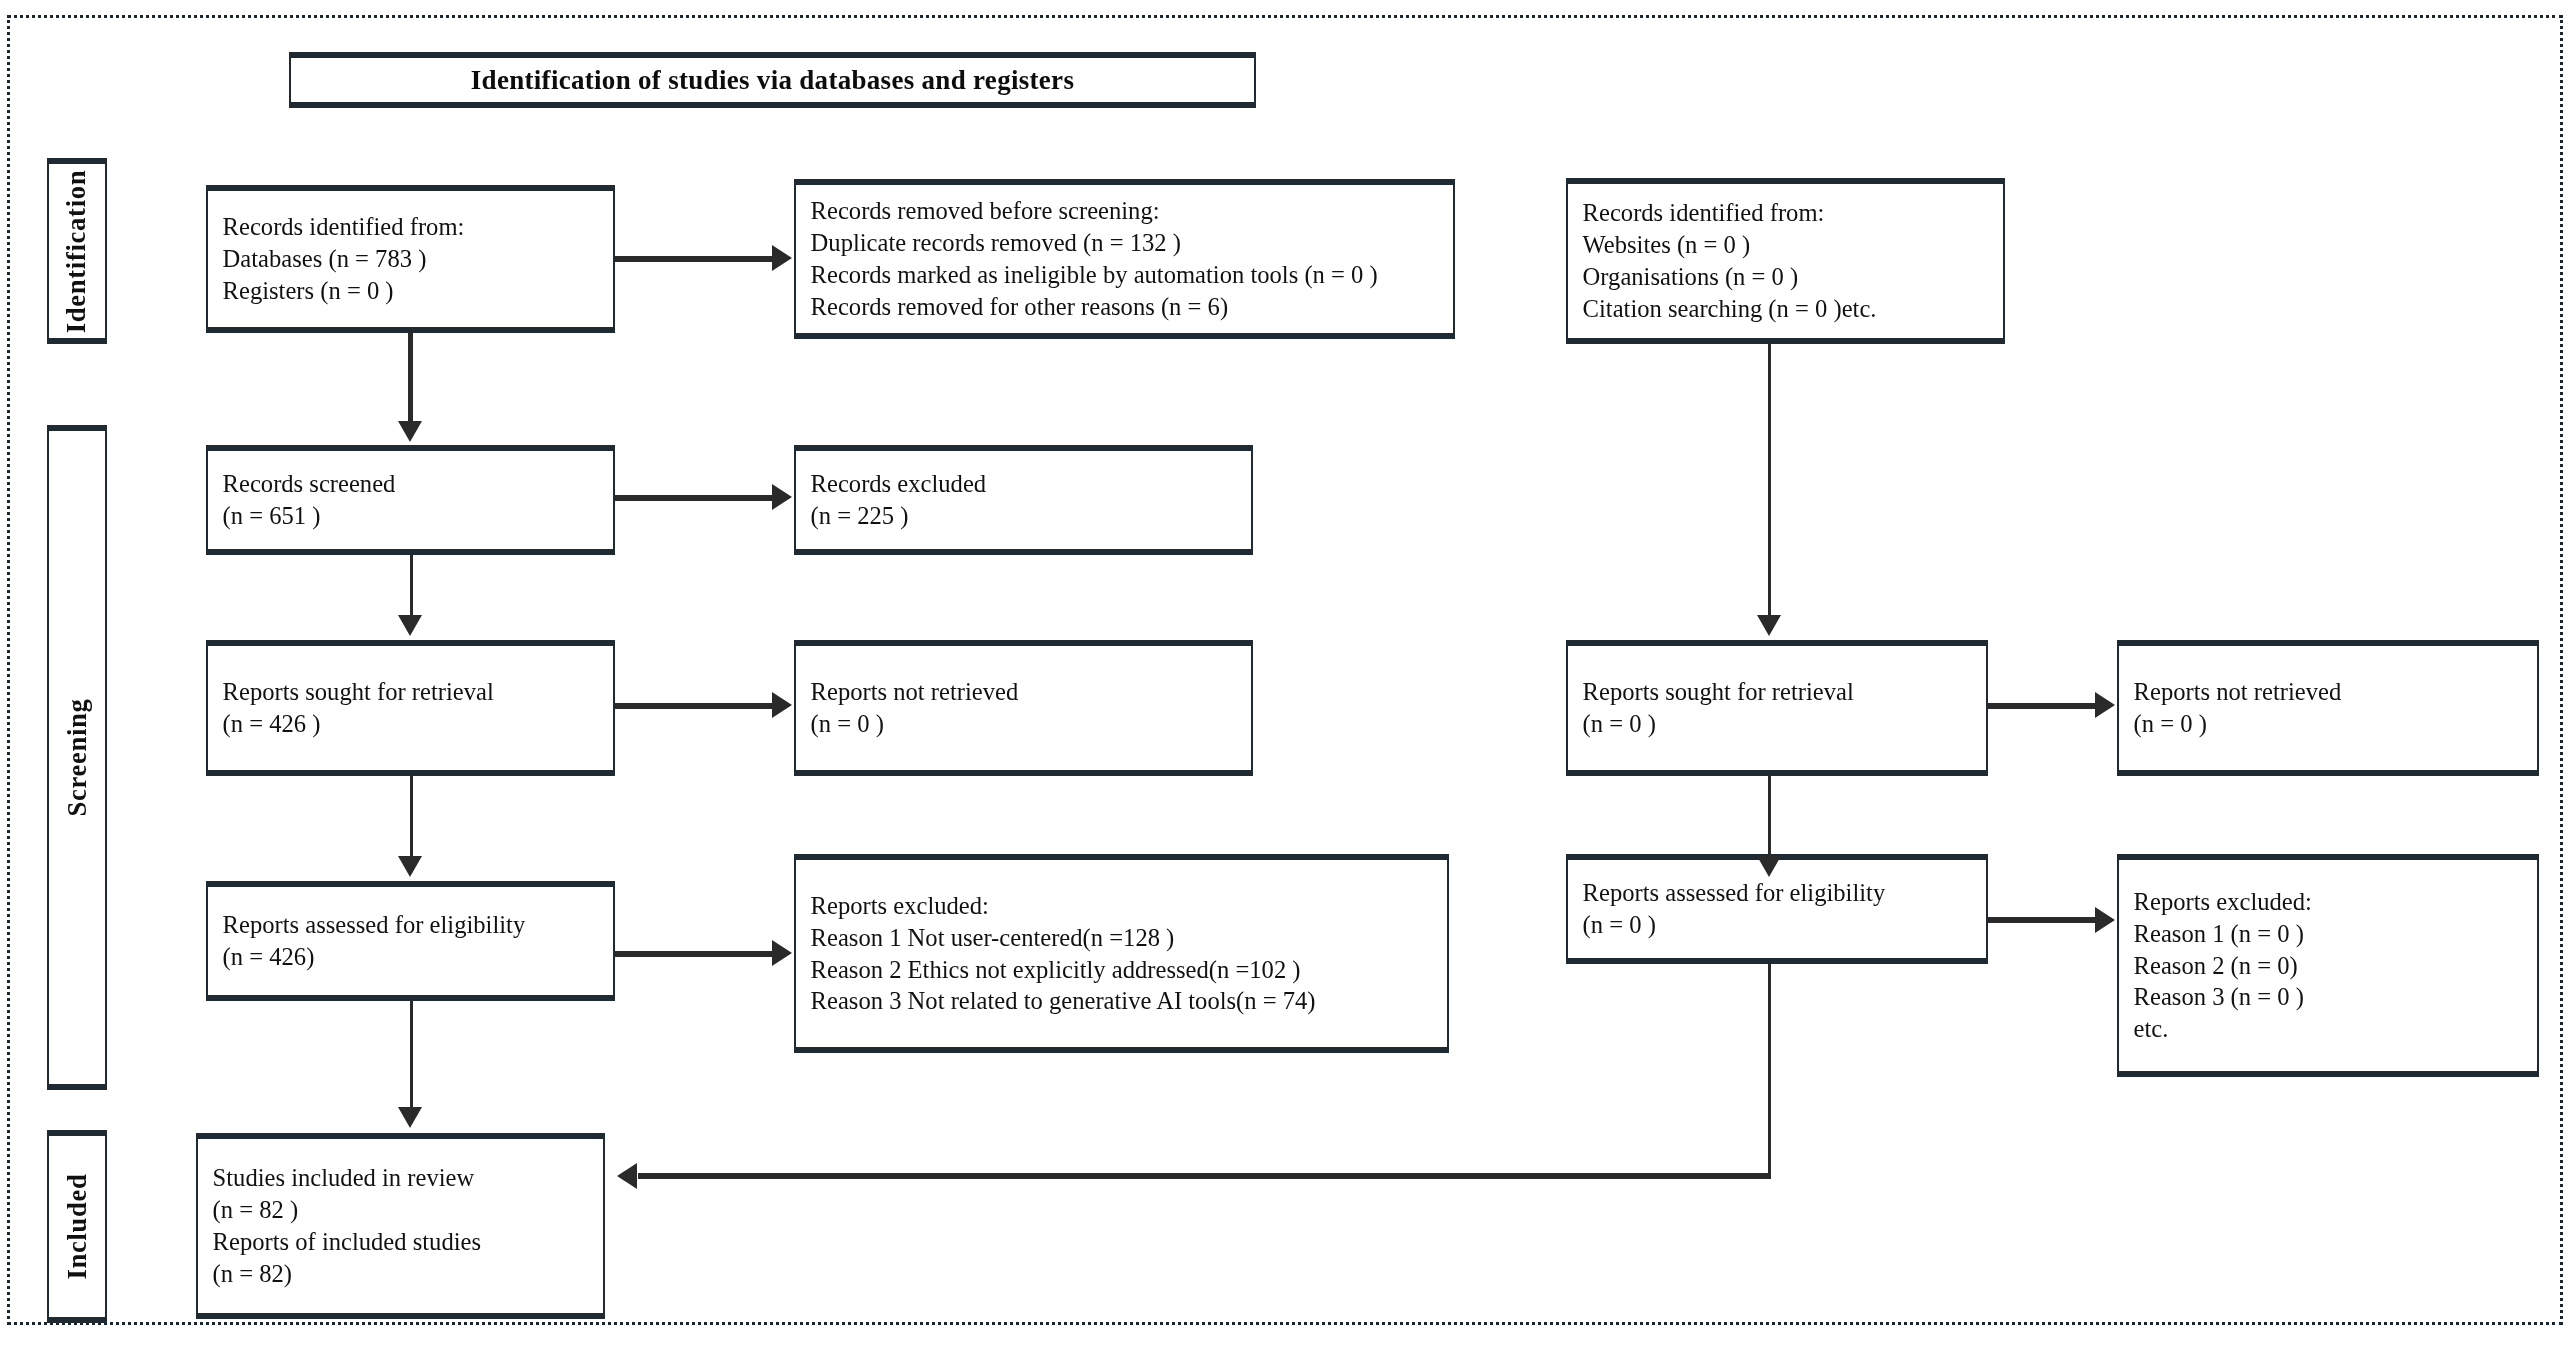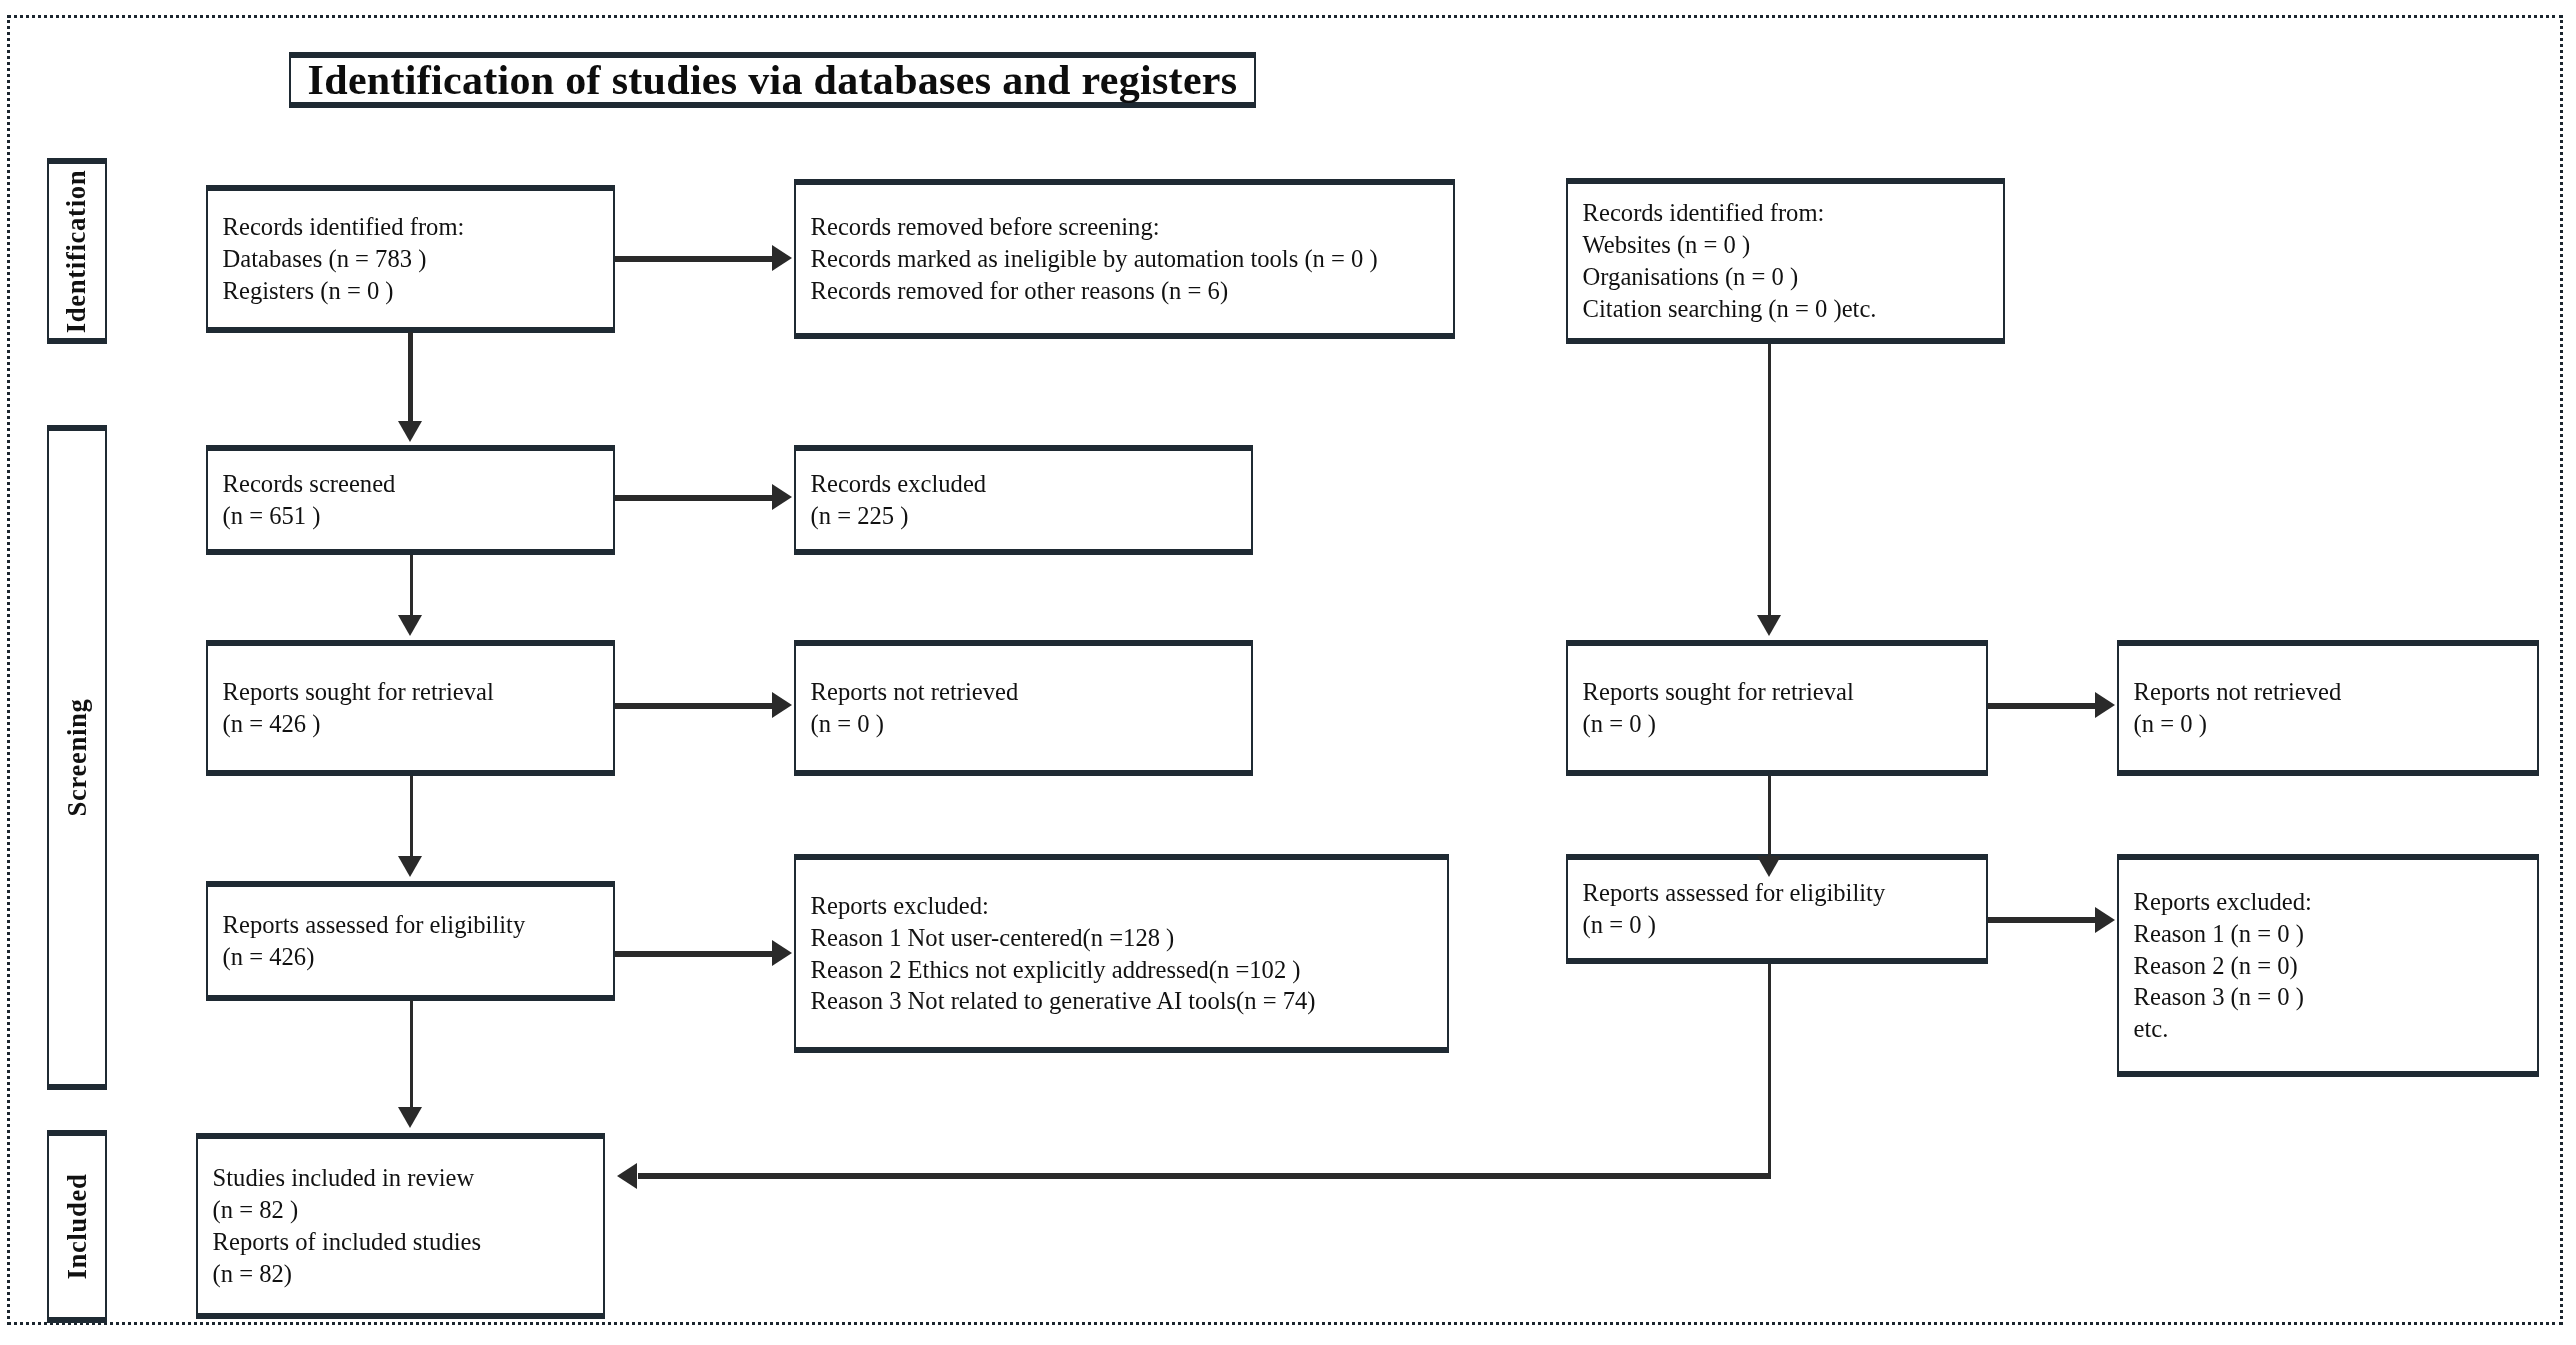--- a/index.html
+++ b/index.html
@@ -51,21 +51,21 @@
     box-sizing: border-box;
     background: #ffffff;
     border: 2px solid #1f2a33;
     border-top-width: 6px;
     border-bottom-width: 6px;
     display: flex;
     align-items: center;
     justify-content: center;
   }
   .header-box .htext {
-    font-size: 42px;
+    font-size: 27px;
     font-weight: bold;
     color: #0d0d0d;
     letter-spacing: 0.3px;
     white-space: nowrap;
   }
   
   .stage {
     position: absolute;
     box-sizing: border-box;
     background: #ffffff;
@@ -140,20 +140,21 @@
   </div>
 
   <div class="box" style="left:206px; top:185px; width:409px; height:148px;">
     <div class="line">Records identified from:</div>
     <div class="line">Databases (n = 783 )</div>
     <div class="line">Registers (n = 0 )</div>
   </div>
 
   <div class="box" style="left:794px; top:179px; width:661px; height:160px;">
     <div class="line">Records removed before screening:</div>
+    <div class="line">Duplicate records removed  (n = 132 )</div>
     <div class="line">Records marked as ineligible by automation tools (n = 0 )</div>
     <div class="line">Records removed for other reasons (n = 6)</div>
   </div>
 
   <div class="box" style="left:206px; top:445px; width:409px; height:110px;">
     <div class="line">Records screened</div>
     <div class="line">(n = 651 )</div>
   </div>
 
   <div class="box" style="left:794px; top:445px; width:459px; height:110px;">

